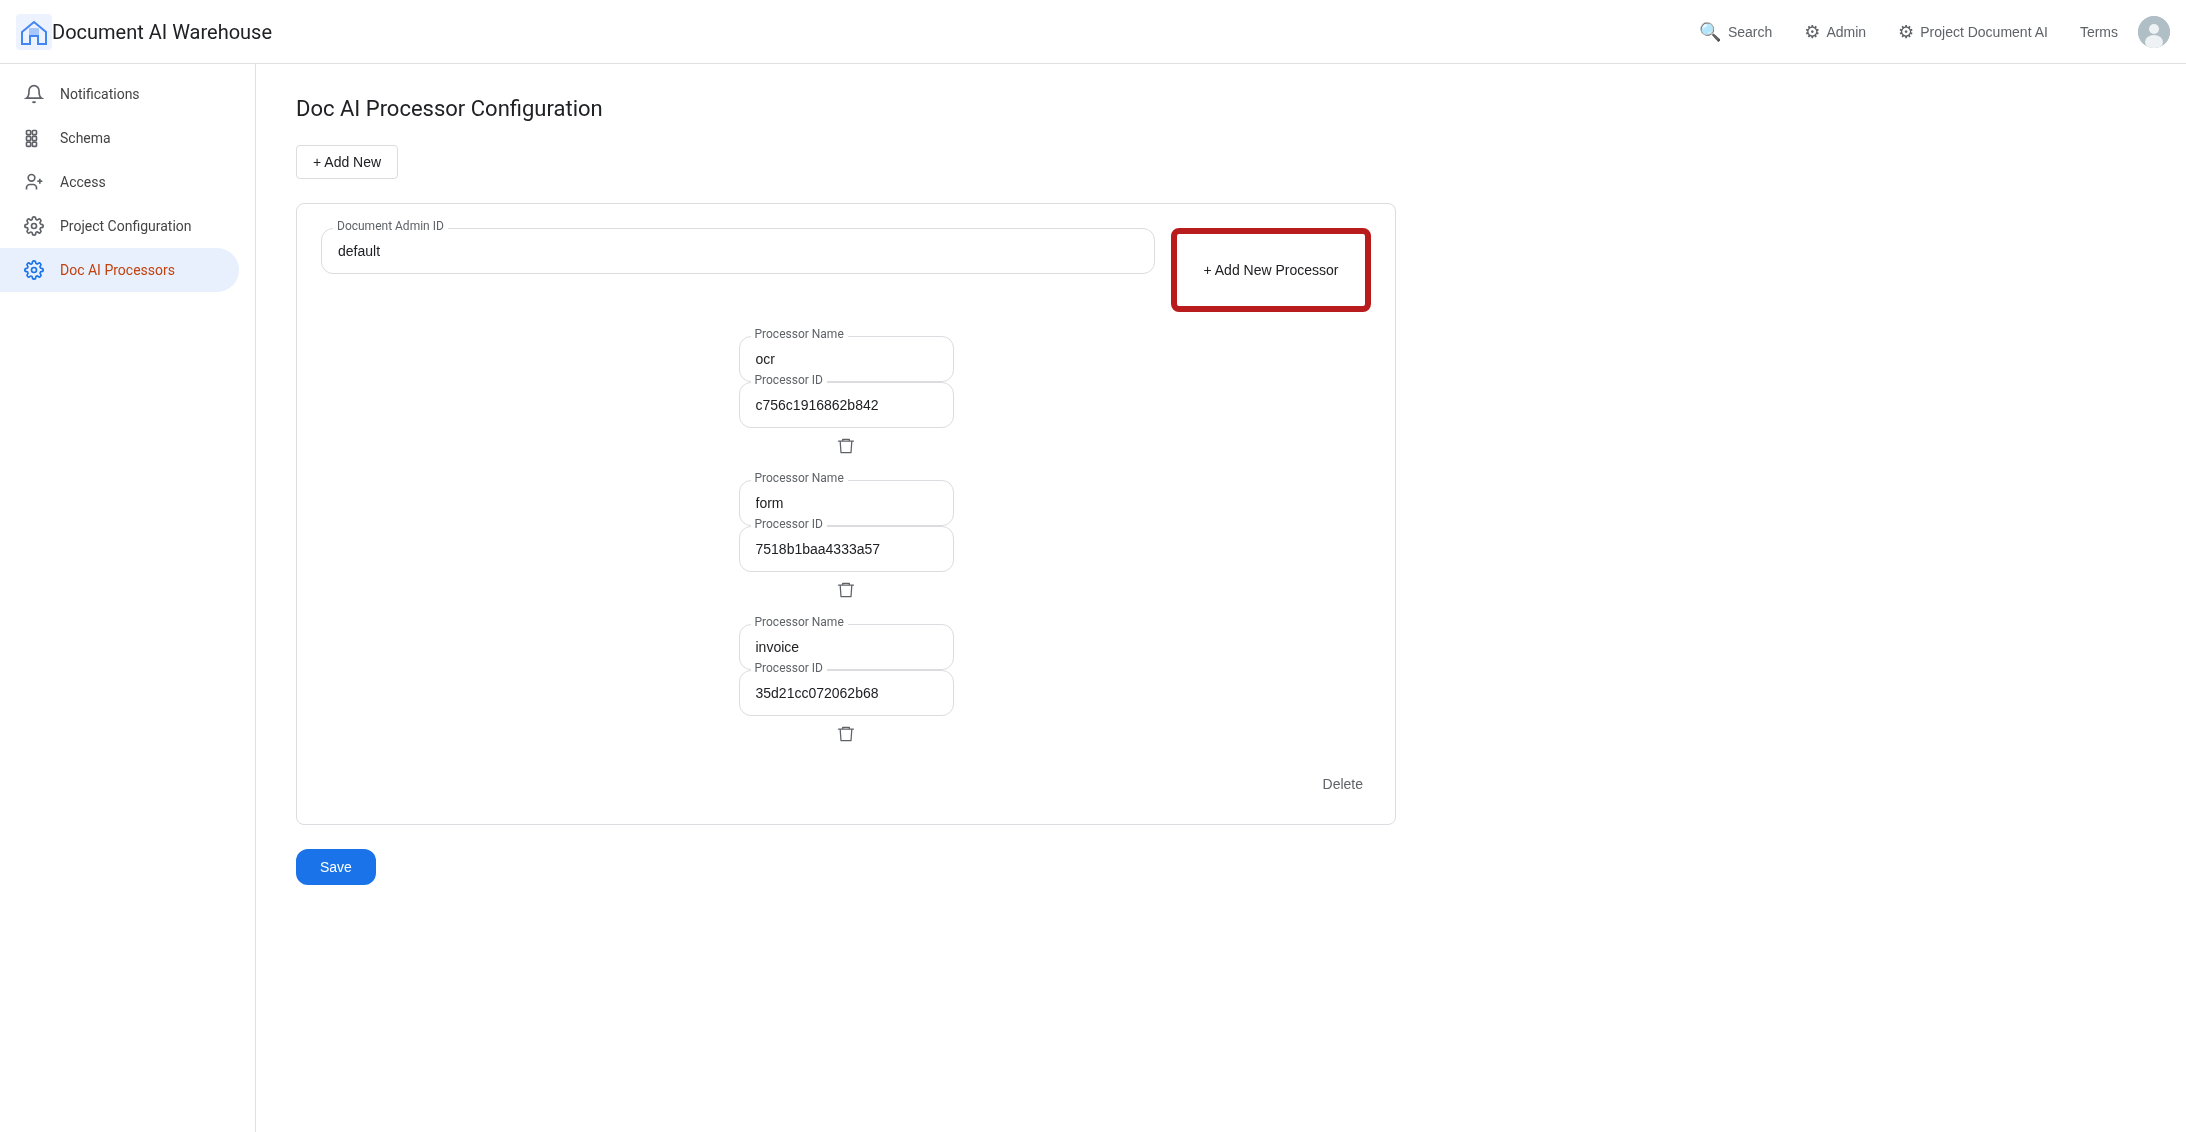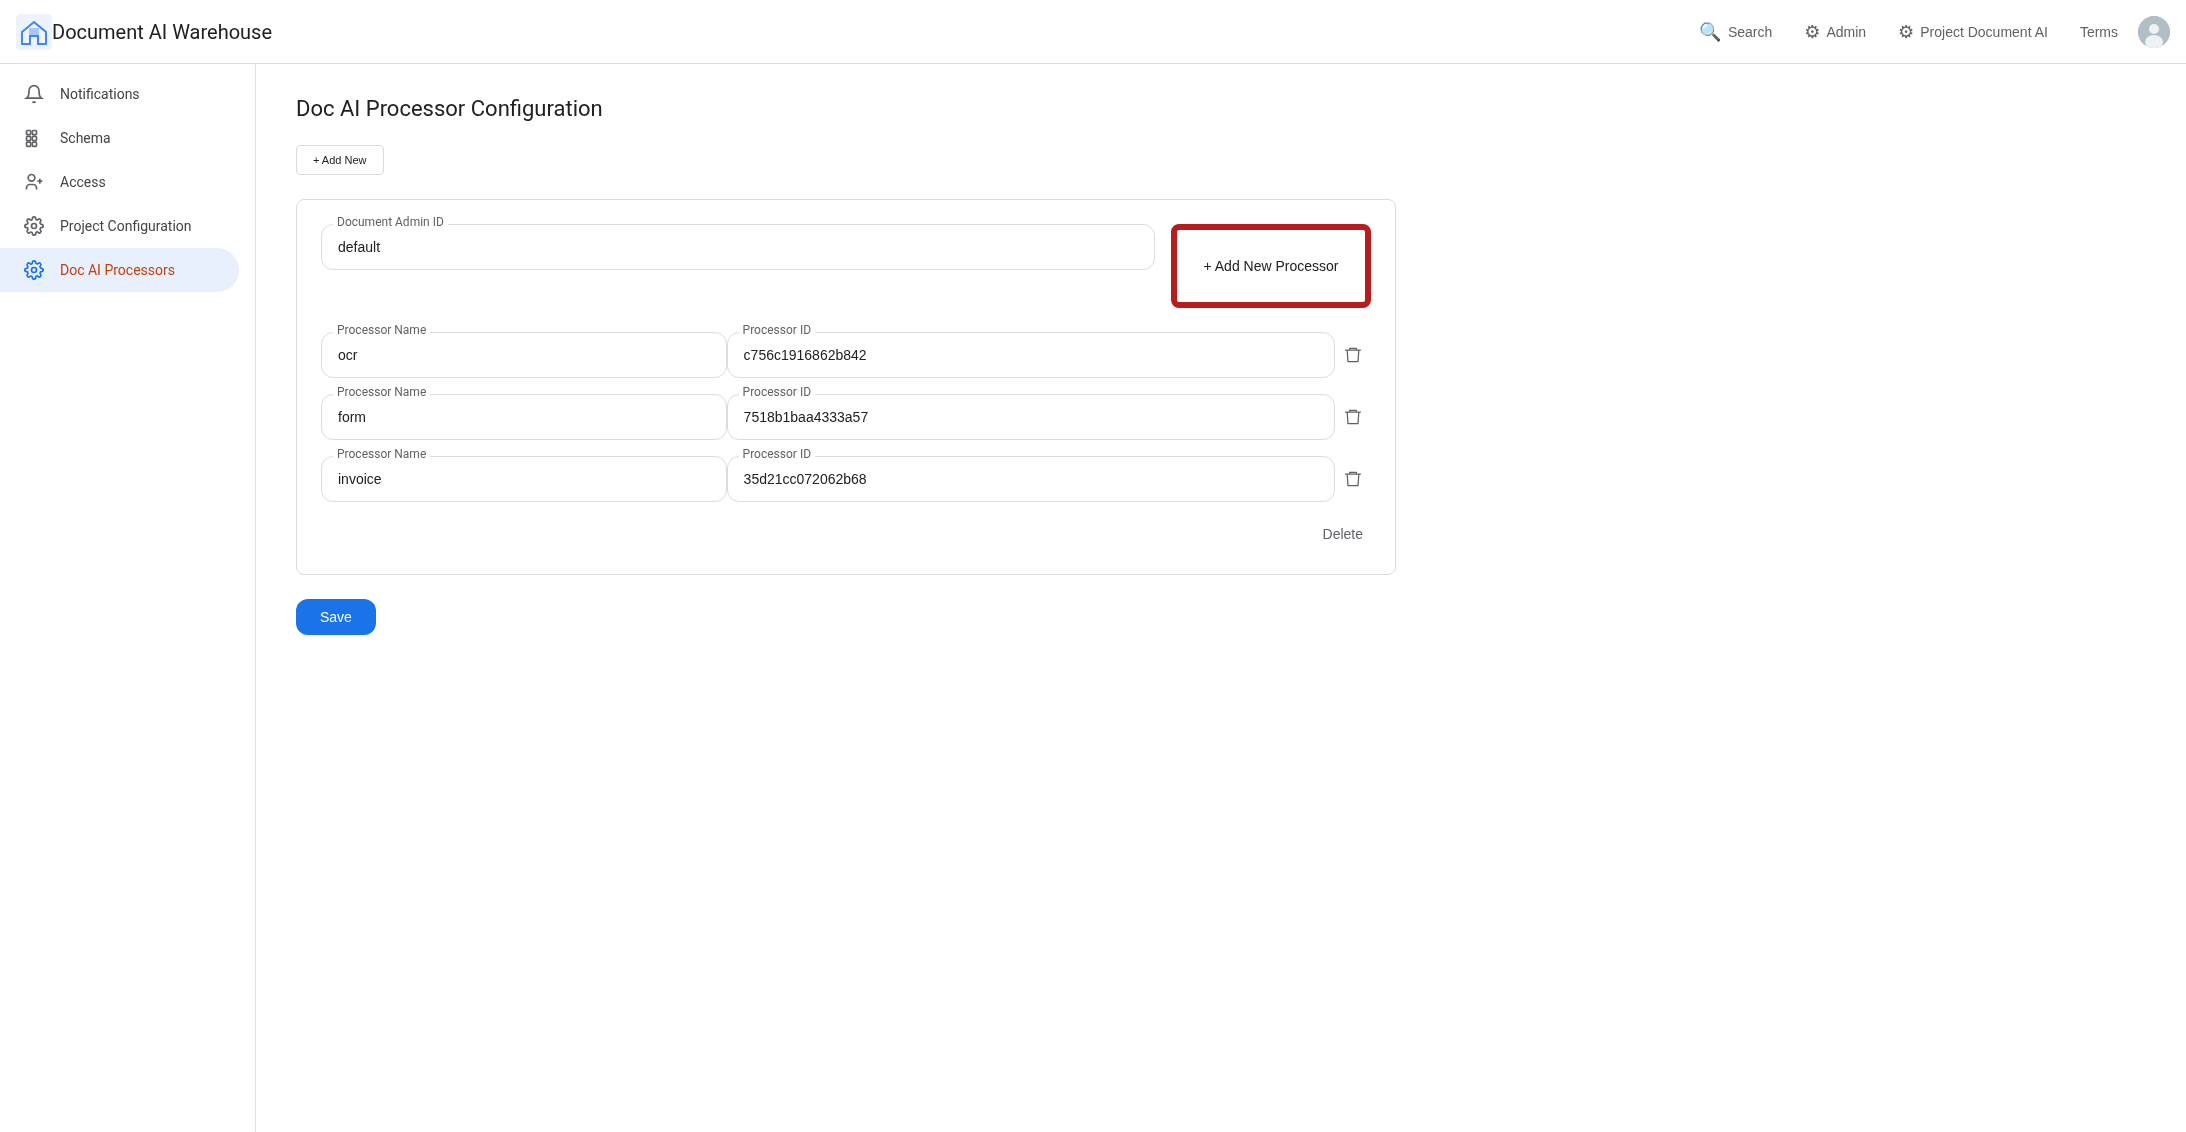--- a/index.html
+++ b/index.html
@@ -48,21 +48,21 @@
     .main {
       margin-top: 64px; margin-left: 256px; padding: 32px 40px;
       min-height: calc(100vh - 64px); background: #fff;
     }
     .page-title { font-size: 22px; font-weight: 400; color: #202124; margin-bottom: 24px; }
 
     
     .add-new-btn {
       display: inline-flex; align-items: center; gap: 8px;
       padding: 8px 16px; border: 1px solid #dadce0; border-radius: 4px;
-      cursor: pointer; font-size: 11px; color: #202124; background: #fff;
+      cursor: pointer; font-size: 14px; color: #202124; background: #fff;
       margin-bottom: 24px;
     }
 
     
     .config-card {
       border: 1px solid #dadce0; border-radius: 8px; padding: 24px;
       max-width: 1100px;
     }
 
     
@@ -86,21 +86,21 @@
     
     .add-processor-btn {
       display: inline-flex; align-items: center; gap: 8px;
       padding: 28px 20px; border: 6px solid #b91c1c; border-radius: 8px;
       cursor: pointer; font-size: 14px; color: #202124; background: #fff;
       white-space: nowrap; min-width: 200px; justify-content: center;
     }
 
     
     .processor-row {
-      display: flex; align-items: center; margin-bottom: 16px;
+      display: flex; align-items: center; margin-bottom: 16px; flex-direction: column;
     }
     .processor-name-field { flex: 1; }
     .processor-id-field { flex: 1.5; }
     .delete-btn {
       background: none; border: none; cursor: pointer;
       color: #5f6368; padding: 8px; display: flex; align-items: center;
       font-size: 20px;
     }
 
     

